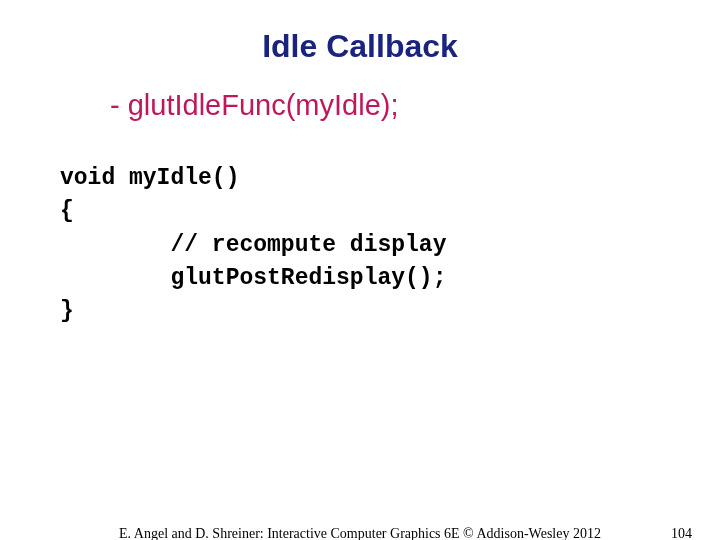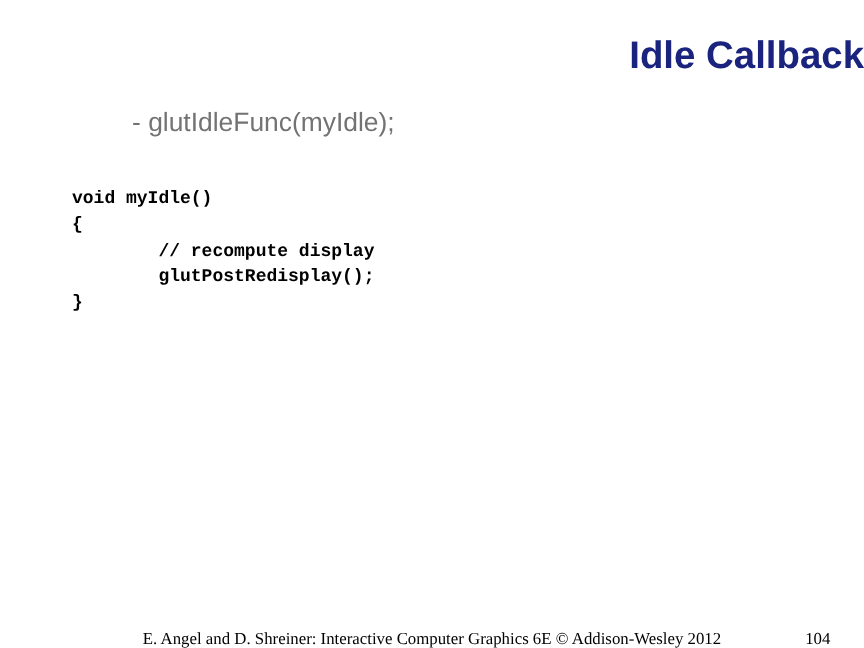--- a/index.html
+++ b/index.html
@@ -12,48 +12,48 @@
     position: relative;
     overflow: hidden;
   }
   .slide {
     width: 720px;
     height: 540px;
     position: relative;
     box-sizing: border-box;
   }
   .title {
-    text-align: right;
+    text-align: center;
     color: #1a237e;
     font-size: 32px;
     font-weight: bold;
     margin-top: 28px;
     margin-bottom: 24px;
   }
   .bullet-1 {
     font-size: 25px;
     color: #000;
     margin-left: 70px;
     margin-right: 60px;
     line-height: 1.25;
     text-indent: -18px;
     padding-left: 18px;
   }
   .bullet-1 .dot {
     font-size: 22px;
   }
   .bullet-2 {
-    font-size: 22px;
-    color: #737373;
+    font-size: 29px;
+    color: #be185d;
     margin-left: 110px;
     margin-top: 10px;
   }
   .code {
     font-family: "Courier New", Courier, monospace;
-    font-size: 15px;
+    font-size: 23px;
     font-weight: bold;
     color: #000;
     margin-left: 60px;
     margin-top: 40px;
     white-space: pre;
     line-height: 1.45;
   }
   .footer {
     position: absolute;
     bottom: 26px;

